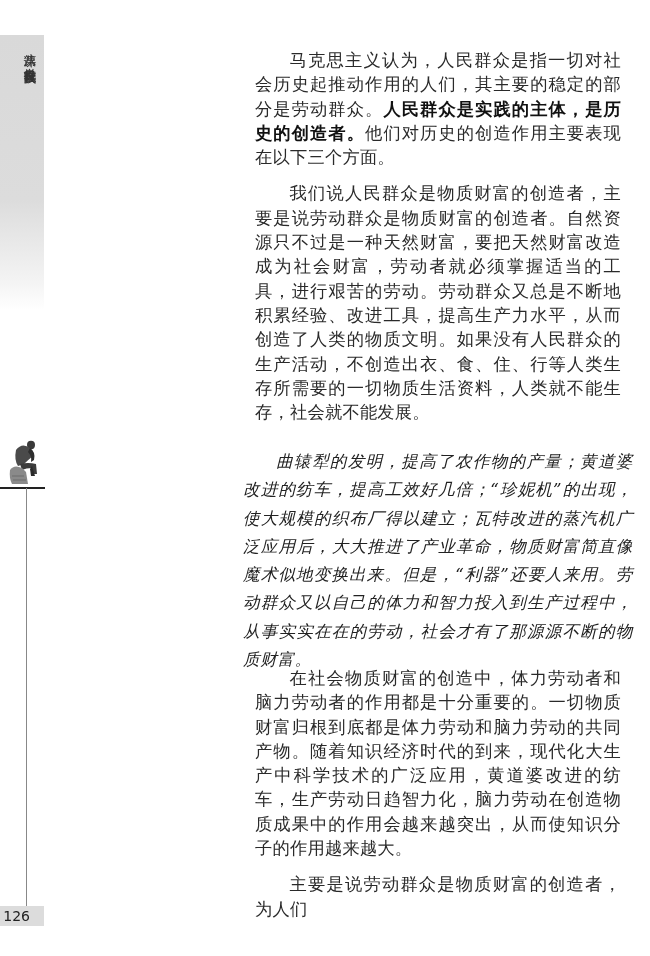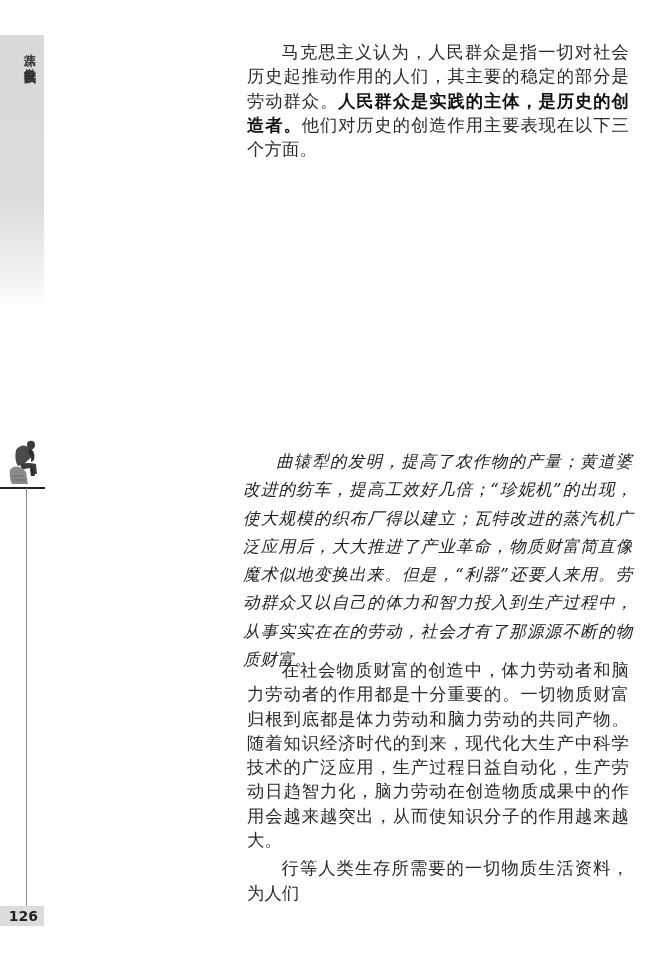--- a/index.html
+++ b/index.html
@@ -27,30 +27,30 @@
   .hline {
     position: absolute; left: 0; top: 487px; width: 45px; height: 1.5px; background: #222;
   }
   .vline {
     position: absolute; left: 26px; top: 488px; width: 1px; height: 418px; background: #888;
   }
   .page-num {
     position: absolute; left: 0; top: 906px; width: 44px; height: 20px;
     background: #dcdcdc;
     font-family: "DejaVu Sans", "Liberation Sans", sans-serif;
-    font-weight: bold; font-size: 14px; color: #222;
-    text-align: right; line-height: 20px; box-sizing: border-box; padding-right: 6px;
+    font-weight: normal; font-size: 14px; color: #222;
+    text-align: right; line-height: 20px; box-sizing: border-box; padding-right: 14px;
   }
   .text-block {
     position: absolute; left: 243px; width: 390px;
     font-size: 17.3px; line-height: 24.3px;
     letter-spacing: 0.2px;
     text-align: justify;
   }
-  .text-block p { margin: 4px; text-indent: 2em; }
+  .text-block p { margin: 12px; text-indent: 2em; }
   .text-block b { font-family: "DejaVu Sans", "Liberation Sans", sans-serif; font-weight: bold; color: #111; }
   .block-1 { top: 36px; }
   .block-2 { top: 654px; }
   .aside {
     position: absolute; left: 243px; top: 448px; width: 390px;
     font-size: 16.6px; line-height: 28.3px; letter-spacing: 0.6px;
     color: #222; text-align: justify;
     font-family: "DejaVu Serif", "Liberation Serif", serif;
     font-style: italic;
   }
@@ -77,22 +77,23 @@
 
   <path d="M4 34 Q8 28 16 32 L20 36 L22 48 L6 48 Q3 42 4 34 Z" fill="#8a8a8a"></path>
   <path d="M6 40 L18 40 M7 44 L20 44" stroke="#666" stroke-width="0.8"></path>
 </svg>
 <div class="hline"></div>
 <div class="vline"></div>
 <div class="page-num">126</div>
 
 <div class="text-block block-1">
   <p><span>马克思主义认为，人民群众是指一切对社会历史起推动作用的人们，其主要的稳定的部分是劳动群众。</span><b>人民群众是实践的主体，是历史的创造者。</b><span>他们对历史的创造作用主要表现在以下三个方面。</span></p>
+  <p>我们说人民群众是物质财富的创造者，主要是说劳动群众是物质财富的创造者。自然资源只不过是一种天然财富，要把天然财富改造成为社会财富，劳动者就必须掌握适当的工具，进行艰苦的劳动。劳动群众又总是不断地积累经验、改进工具，提高生产力水平，从而创造了人类的物质文明。如果没有人民群众的生产活动，不创造出衣、食、住、行等人类生存所需要的一切物质生活资料，人类就不能生存，社会就不能发展。</p>
 </div>
 
 <div class="aside">
   <p>曲辕犁的发明，提高了农作物的产量；黄道婆改进的纺车，提高工效好几倍；“珍妮机”的出现，使大规模的织布厂得以建立；瓦特改进的蒸汽机广泛应用后，大大推进了产业革命，物质财富简直像魔术似地变换出来。但是，“利器”还要人来用。劳动群众又以自己的体力和智力投入到生产过程中，从事实实在在的劳动，社会才有了那源源不断的物质财富。</p>
 </div>
 
 <div class="text-block block-2">
-  <p>在社会物质财富的创造中，体力劳动者和脑力劳动者的作用都是十分重要的。一切物质财富归根到底都是体力劳动和脑力劳动的共同产物。随着知识经济时代的到来，现代化大生产中科学技术的广泛应用，生产过程日益自动化，生产劳动日趋智力化，脑力劳动在创造物质成果中的作用会越来越突出，从而使知识分子的作用越来越大。</p>
-  <p>行等人类生存所需要的一切物质生活资料，为人们</p>
+  <p>在社会物质财富的创造中，体力劳动者和脑力劳动者的作用都是十分重要的。一切物质财富归根到底都是体力劳动和脑力劳动的共同产物。随着知识经济时代的到来，现代化大生产中科学技术的广泛应用，黄道婆改进的纺车，生产劳动日趋智力化，脑力劳动在创造物质成果中的作用会越来越突出，从而使知识分子的作用越来越大。</p>
+  <p>主要是说劳动群众是物质财富的创造者，为人们</p>
 </div>
 
 </body></html>

